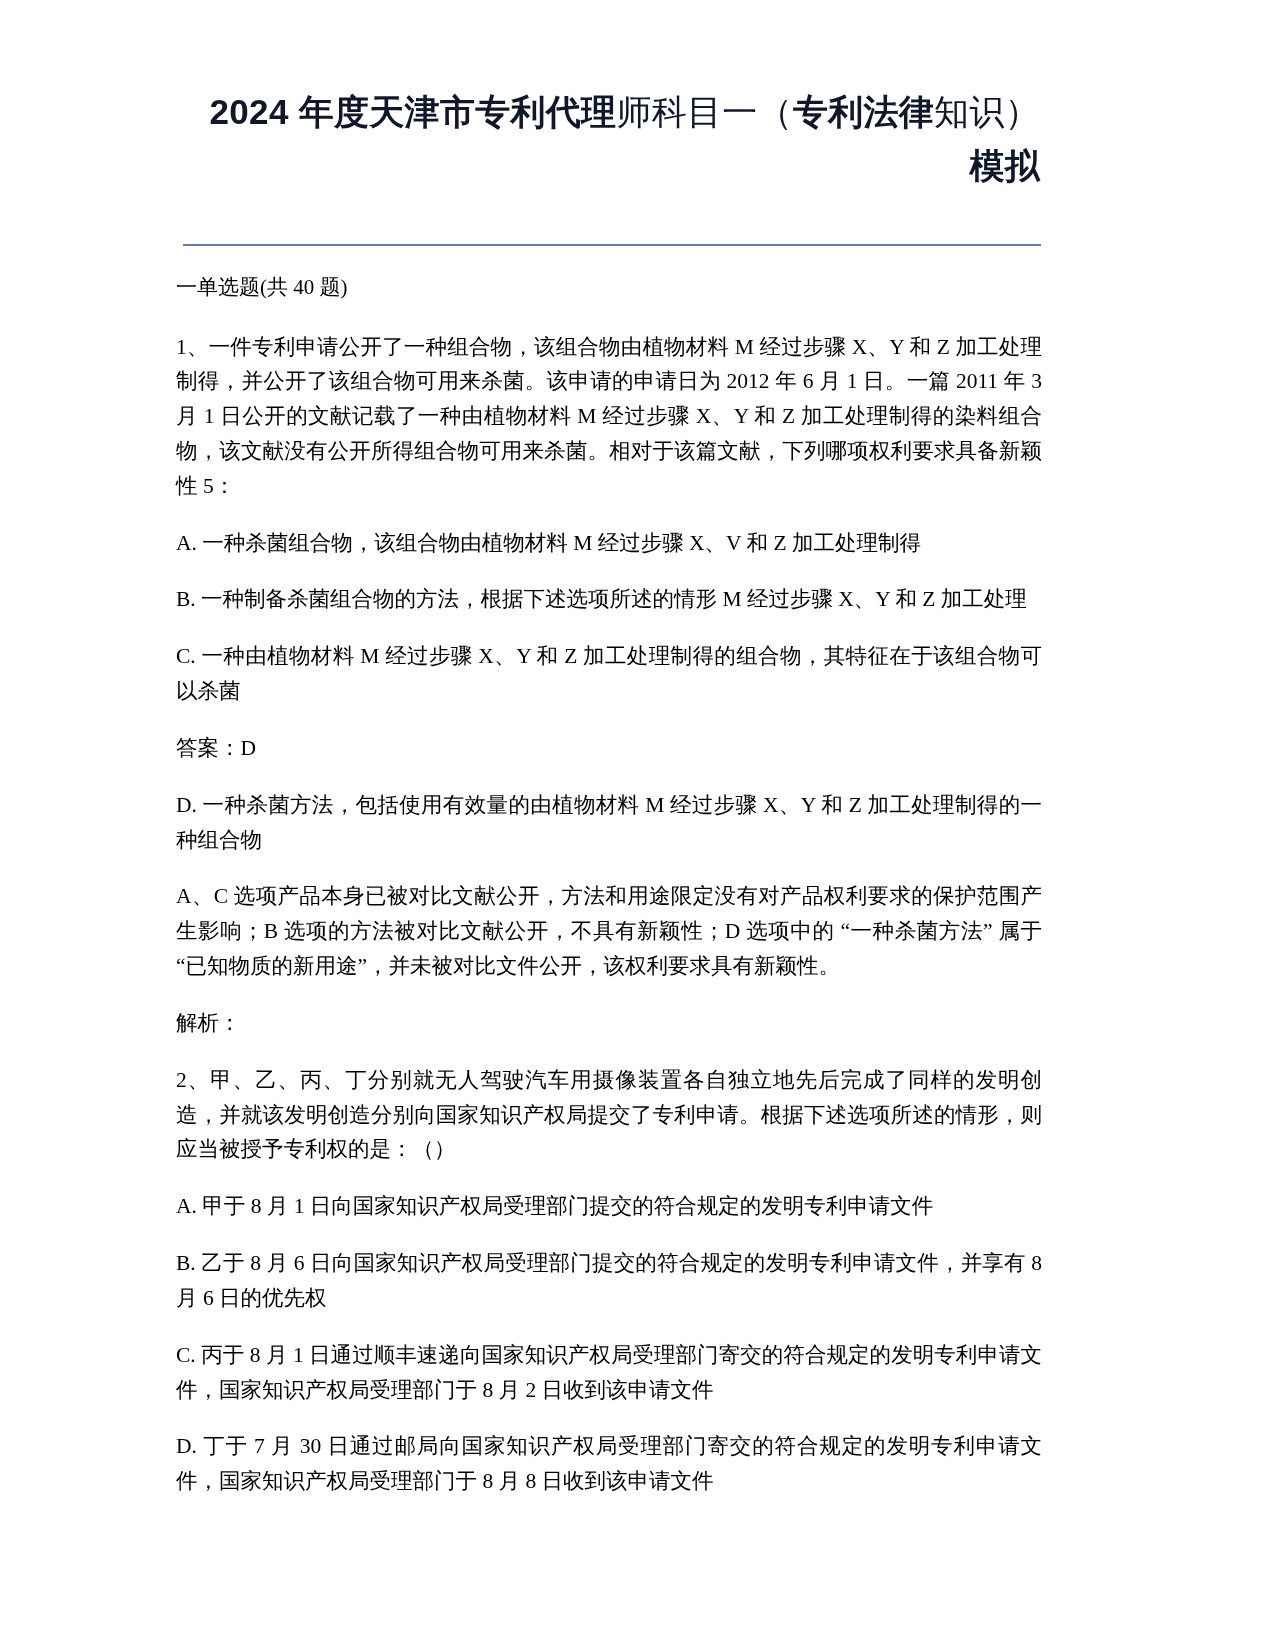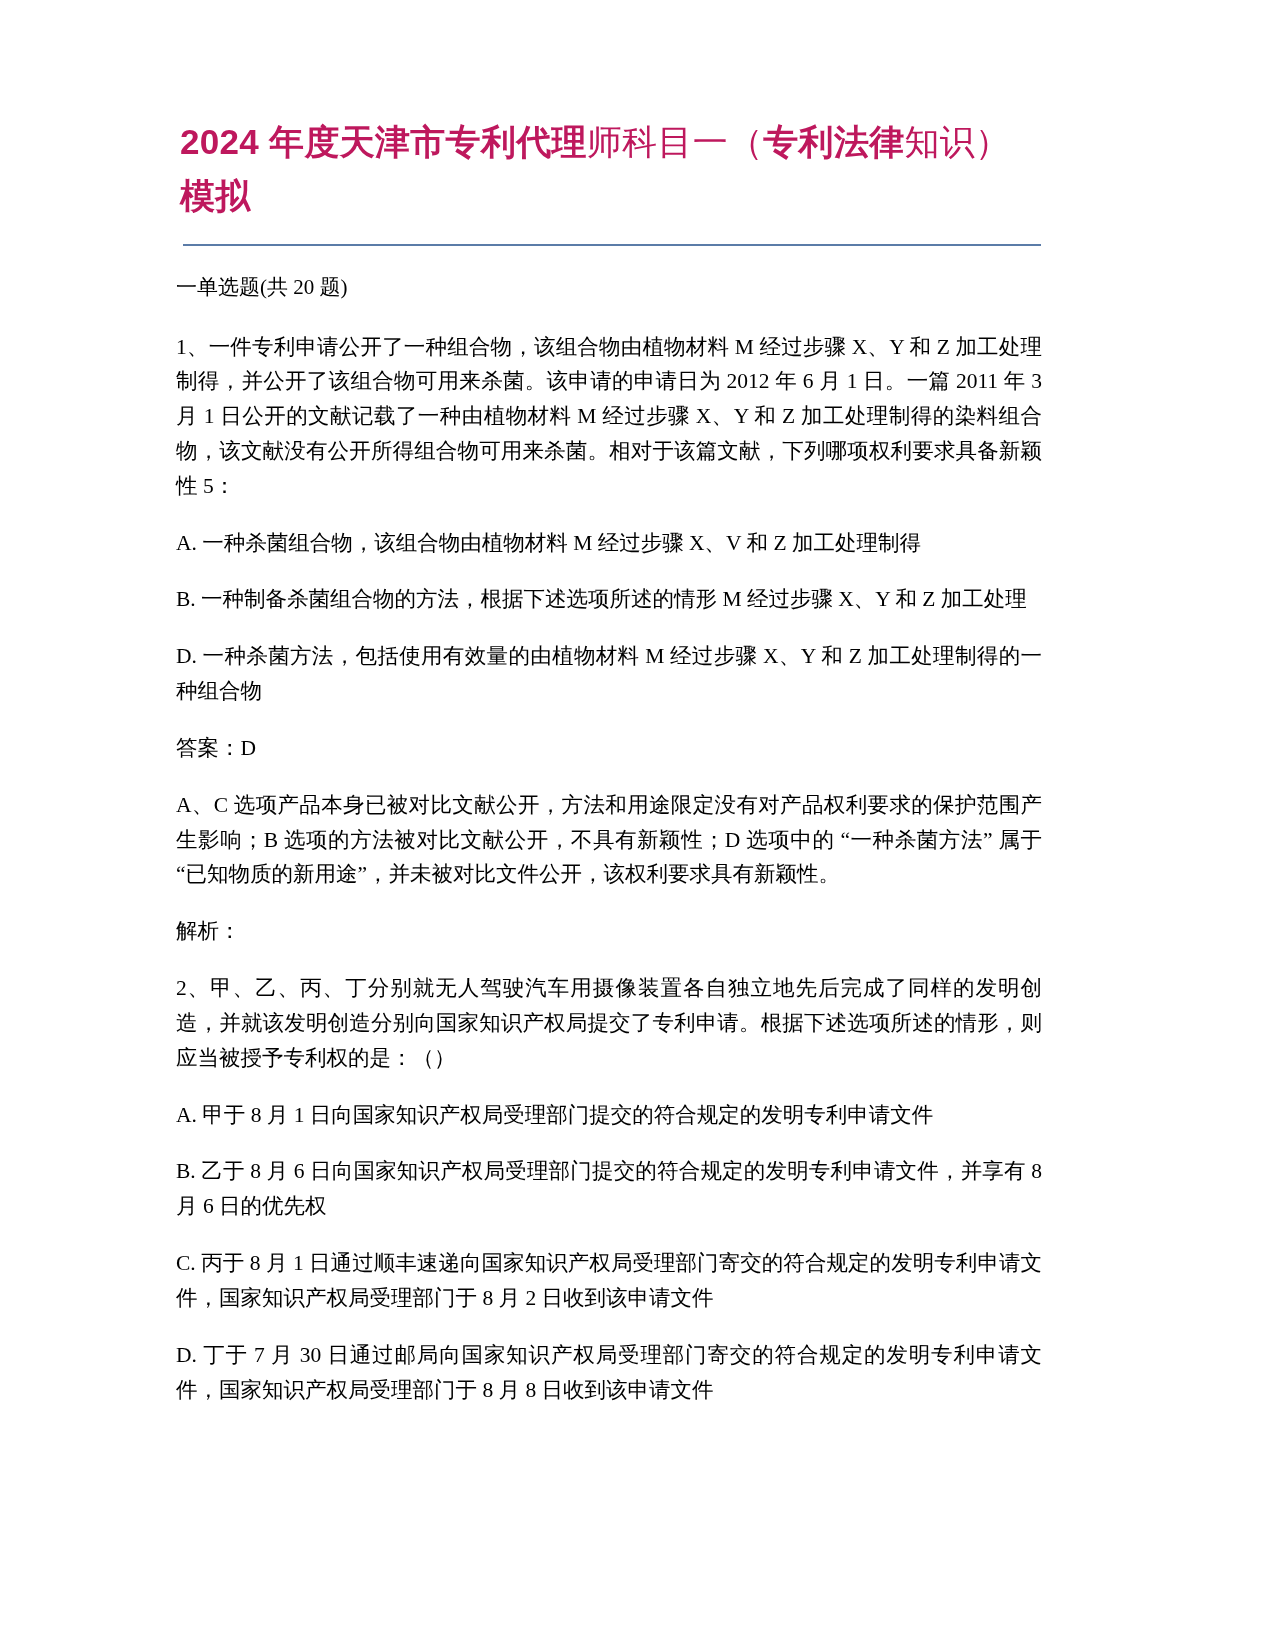--- a/index.html
+++ b/index.html
@@ -19,27 +19,27 @@
     position: relative;
     width: 1275px;
     height: 1650px;
     box-sizing: border-box;
     padding: 0;
   }
 
   
   .doc-title {
     margin: 0;
-    padding-top: 116px;
+    padding-top: 86px;
     width: 860px;
     margin-left: 180px;
-    text-align: left;
+    text-align: right;
     font-size: 35px;
     line-height: 1.50;
-    color: #be185d;
+    color: #0f172a;
     font-weight: 600;
     letter-spacing: 0.3px;
     font-family: "Liberation Sans", "DejaVu Sans", sans-serif;
   }
   .doc-title .t-serif {
     font-family: "Liberation Serif", "DejaVu Serif", serif;
     font-weight: 400;
   }
   .doc-title .t-sans-bold {
     font-family: "Liberation Sans", "DejaVu Sans", sans-serif;
@@ -89,29 +89,30 @@
 <div class="page">
 
   <h1 class="doc-title">
     <span id="title-line-1"><span>2024 年度天津市</span><span class="t-sans-bold">专利代理</span><span class="t-serif">师科目一（</span><span class="t-sans-bold">专利法律</span><span class="t-serif">知识）</span><span>模拟</span></span><br>
   </h1>
 
   <hr class="title-rule">
 
   <div class="content">
 
-    <p class="section-head">一单选题(共 20 题)</p>
+    <p class="section-head">一单选题(共 40 题)</p>
 
     <p class="para">1、一件专利申请公开了一种组合物，该组合物由植物材料 M 经过步骤 X、Y 和 Z 加工处理制得，并公开了该组合物可用来杀菌。该申请的申请日为 2012 年 6 月 1 日。一篇 2011 年 3 月 1 日公开的文献记载了一种由植物材料 M 经过步骤 X、Y 和 Z 加工处理制得的染料组合物，该文献没有公开所得组合物可用来杀菌。相对于该篇文献，下列哪项权利要求具备新颖性 5：</p>
 
     <p class="para">A. 一种杀菌组合物，该组合物由植物材料 M 经过步骤 X、V 和 Z 加工处理制得</p>
     <p class="para">B. 一种制备杀菌组合物的方法，根据下述选项所述的情形 M 经过步骤 X、Y 和 Z 加工处理</p>
+    <p class="para">C. 一种由植物材料 M 经过步骤 X、Y 和 Z 加工处理制得的组合物，其特征在于该组合物可以杀菌</p>
+    <p class="para">答案：D</p>
+
     <p class="para">D. 一种杀菌方法，包括使用有效量的由植物材料 M 经过步骤 X、Y 和 Z 加工处理制得的一种组合物</p>
-
-    <p class="para">答案：D</p>
 
     <p class="para">A、C 选项产品本身已被对比文献公开，方法和用途限定没有对产品权利要求的保护范围产生影响；B 选项的方法被对比文献公开，不具有新颖性；D 选项中的 “一种杀菌方法” 属于 “已知物质的新用途”，并未被对比文件公开，该权利要求具有新颖性。</p>
 
     <p class="para">解析：</p>
 
     <p class="para">2、甲、乙、丙、丁分别就无人驾驶汽车用摄像装置各自独立地先后完成了同样的发明创造，并就该发明创造分别向国家知识产权局提交了专利申请。根据下述选项所述的情形，则应当被授予专利权的是：（）</p>
 
     <p class="para">A. 甲于 8 月 1 日向国家知识产权局受理部门提交的符合规定的发明专利申请文件</p>
     <p class="para">B. 乙于 8 月 6 日向国家知识产权局受理部门提交的符合规定的发明专利申请文件，并享有 8 月 6 日的优先权</p>
     <p class="para">C. 丙于 8 月 1 日通过顺丰速递向国家知识产权局受理部门寄交的符合规定的发明专利申请文件，国家知识产权局受理部门于 8 月 2 日收到该申请文件</p>

